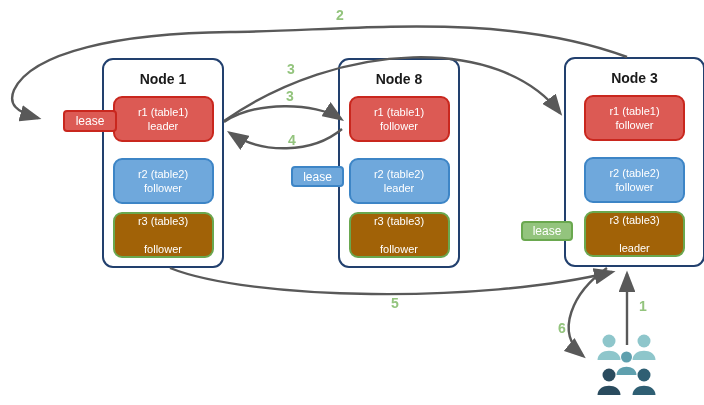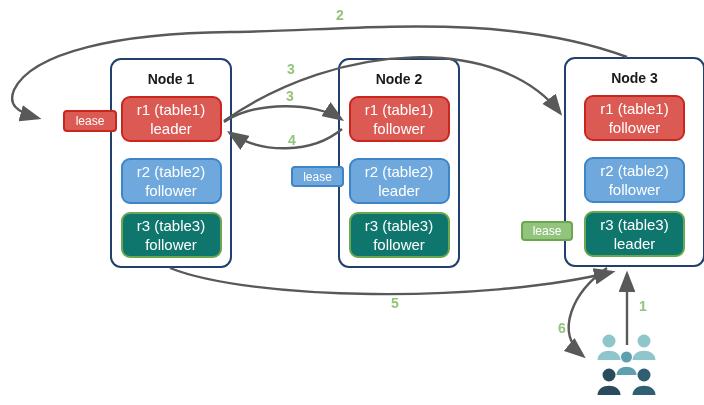--- a/index.html
+++ b/index.html
@@ -4,62 +4,62 @@
 <style>
   html,body{margin:0;padding:0;background:#ffffff;}
   body{font-family:"Liberation Sans","DejaVu Sans",sans-serif;}
   .canvas{position:relative;width:704px;height:405px;background:#ffffff;overflow:hidden;}
 
   .node{position:absolute;width:122px;height:210px;background:#ffffff;
         border:2px solid #22406e;border-radius:11px;box-sizing:border-box;z-index:1;}
   .node-title{text-align:center;font-weight:bold;font-size:14px;color:#1a1a1a;
               margin-top:11px;margin-bottom:9px;}
   .replica{width:101px;height:46px;margin:0 auto 8px;border-radius:9px;
-           border:2px solid;color:#ffffff;font-size:15px;line-height:1.3;
+           border:2px solid;color:#ffffff;font-size:11px;line-height:1.3;
            display:flex;flex-direction:column;align-items:center;justify-content:center;
            box-sizing:border-box;text-align:center;}
   .replica.red{background:#dc5a54;border-color:#c9271e;}
   .replica.blue{background:#6fa8dc;border-color:#3d85c6;margin-top:16px;}
-  .replica.green{background:#0f766e;border-color:#6aa84f;}
+  .replica.green{background:#a16207;border-color:#6aa84f;justify-content:space-between;}
 
   .lease{position:absolute;border-radius:4px;border:2px solid;color:#ffffff;
          font-size:12px;display:flex;align-items:center;justify-content:center;
          box-sizing:border-box;z-index:1;margin-left:14px;}
   .lease.red{background:#dc5a54;border-color:#c9271e;left:49px;top:110px;width:54px;height:22px;}
   .lease.blue{background:#6fa8dc;border-color:#3d85c6;left:277px;top:166px;width:53px;height:21px;}
   .lease.green{background:#93c47d;border-color:#6aa84f;left:507px;top:221px;width:52px;height:20px;}
 
   .arrows-layer{position:absolute;left:0;top:0;width:704px;height:405px;z-index:2;pointer-events:none;}
   .arrow-label{position:absolute;transform:translate(-50%,-50%);color:#93c47d;
                font-weight:bold;font-size:14px;z-index:3;}
   .users{position:absolute;left:588px;top:328px;z-index:1;}
 </style>
 </head>
 <body>
 
 <div class="canvas">
 
-  <div class="node" style="left:110px;top:58px;">
+  <div class="node" style="left:102px;top:58px;">
     <div class="node-title">Node 1</div>
     <div class="replica red">
       <div>r1 (table1)</div>
       <div>leader</div>
     </div>
     <div class="replica blue">
       <div>r2 (table2)</div>
       <div>follower</div>
     </div>
     <div class="replica green">
       <div>r3 (table3)</div>
       <div>follower</div>
     </div>
   </div>
 
   <div class="node" style="left:338px;top:58px;">
-    <div class="node-title">Node 2</div>
+    <div class="node-title">Node 8</div>
     <div class="replica red">
       <div>r1 (table1)</div>
       <div>follower</div>
     </div>
     <div class="replica blue">
       <div>r2 (table2)</div>
       <div>leader</div>
     </div>
     <div class="replica green">
       <div>r3 (table3)</div>

